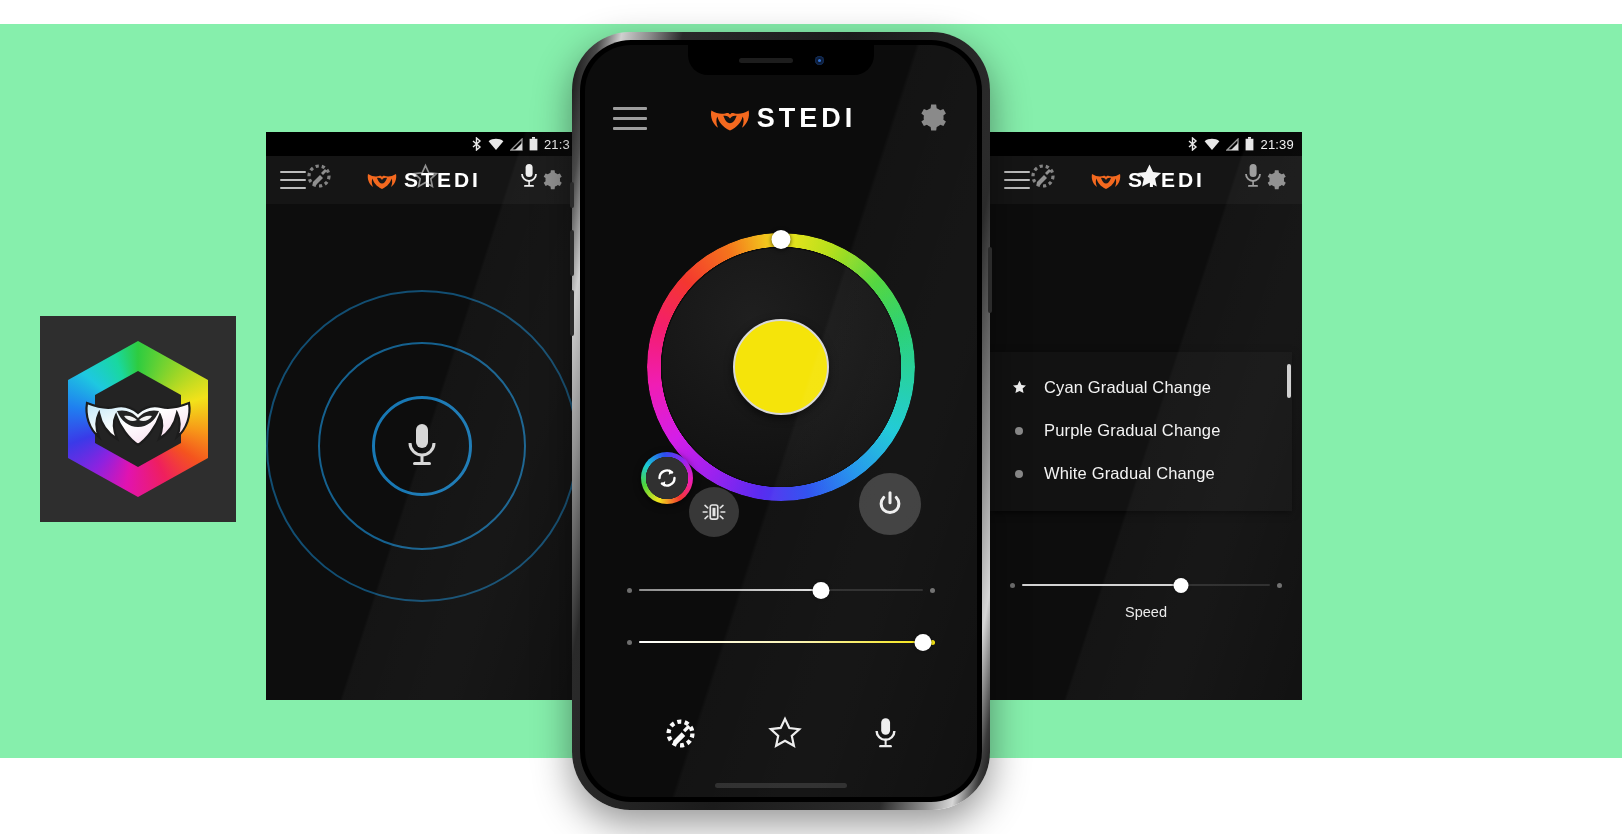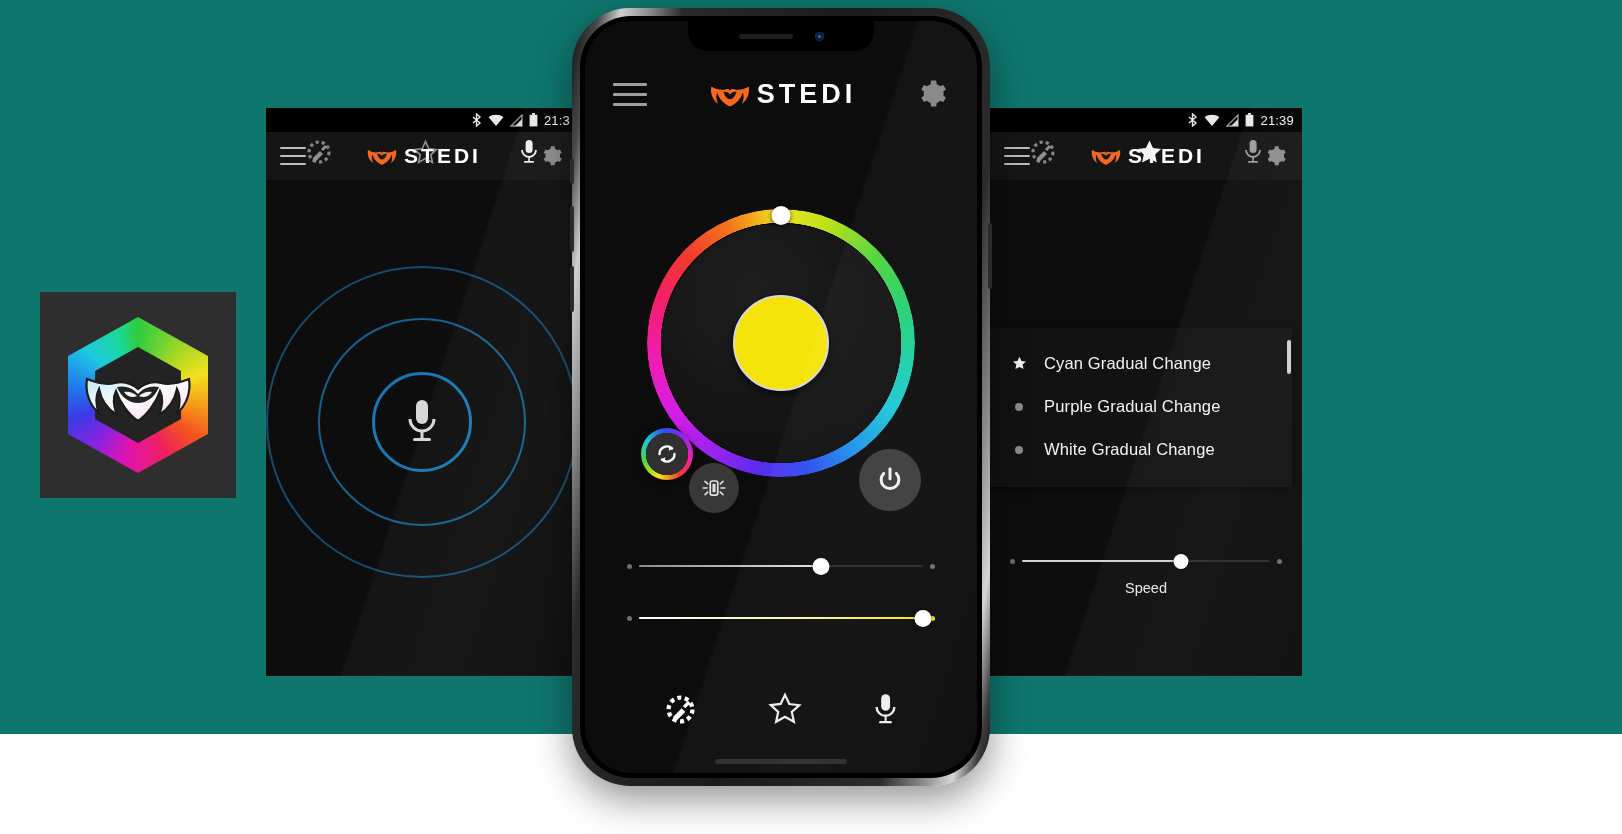--- a/index.html
+++ b/index.html
@@ -2,21 +2,21 @@
 <html><head>
 <meta charset="utf-8">
 <style>
   * { box-sizing: border-box; margin: 0; padding: 0; }
   html, body {
     width: 1622px; height: 834px;
     background: #ffffff;
     font-family: "Liberation Sans", sans-serif;
     overflow: hidden;
   }
-  #stage { position: relative; width: 1622px; height: 734px; background: #0f766e; }
+  #stage { position: relative; width: 1622px; height: 734px; background: #86efac; margin-top: 24px; }
 
   
   .app-icon-tile {
     position: absolute; left: 40px; top: 292px;
     width: 196px; height: 206px;
     background: #2e2e2e;
   }
   .hex-wrap {
     position: absolute; left: 50%; top: 50%;
     transform: translate(-50%, -50%);

